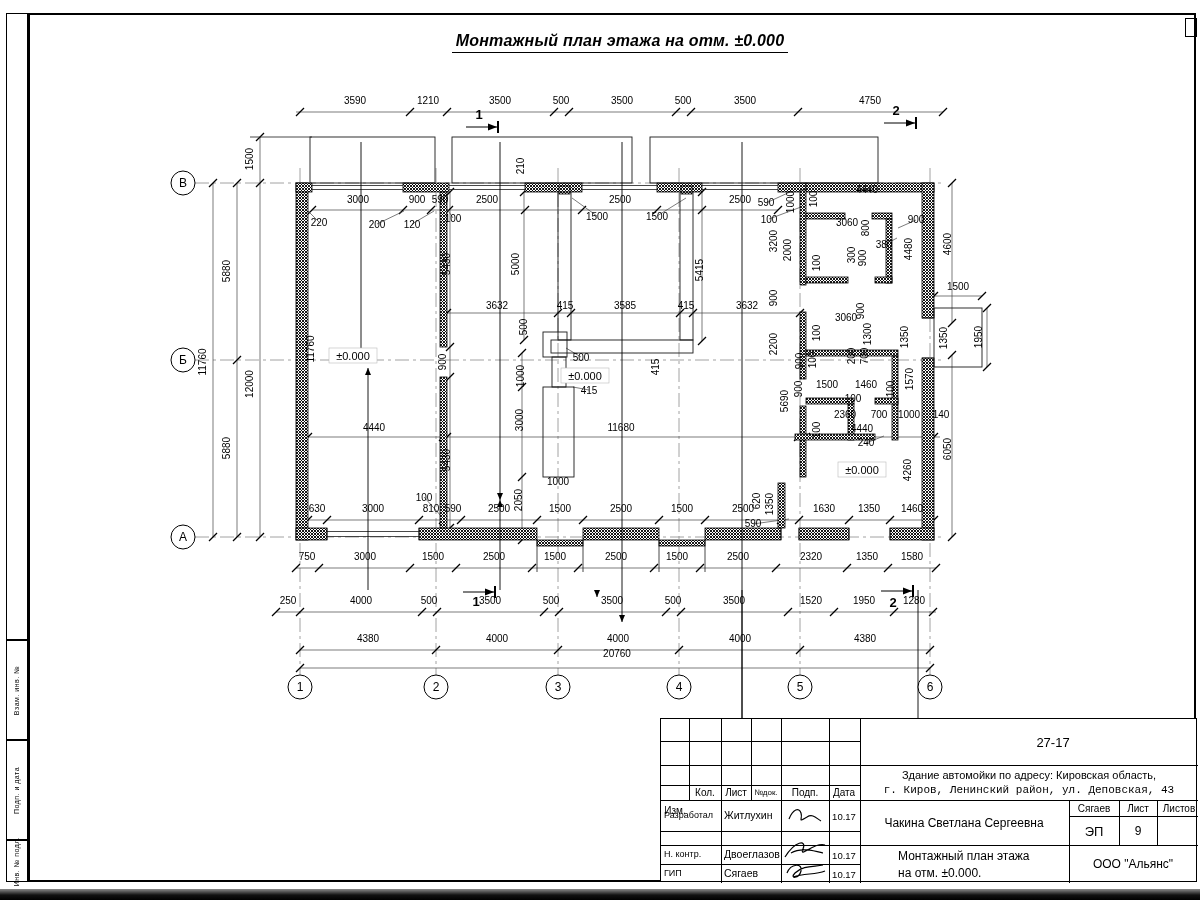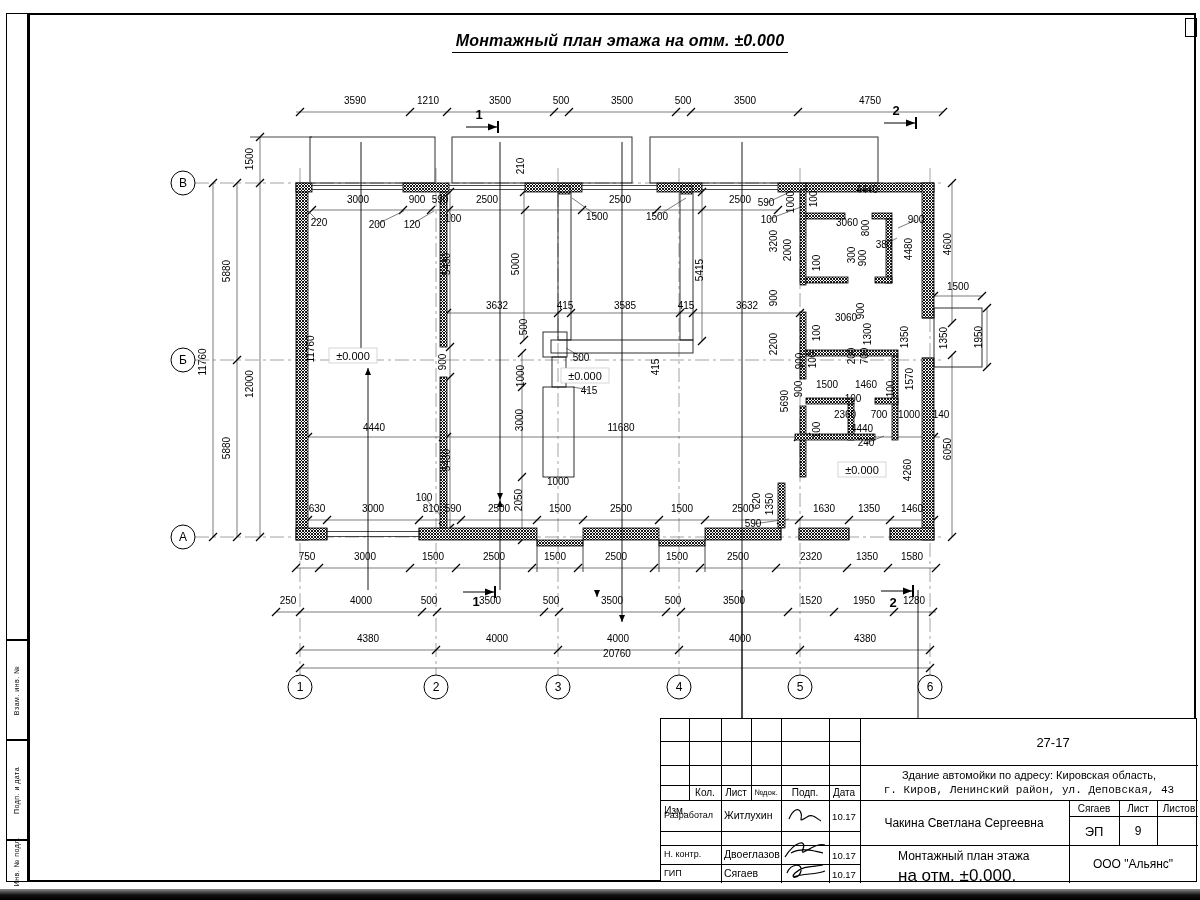--- a/index.html
+++ b/index.html
@@ -520,18 +520,18 @@
     <div class="cellt ctr" style="left:368px;top:56px;font-size:11px;">Здание автомойки по адресу: Кировская область,</div>
     <div class="cellt ctr" style="left:368px;top:71px;font-size:11px;font-family:Liberation Mono, monospace;">г. Киров, Ленинский район, ул. Деповская, 43</div>
     <div class="cellt ctr" style="left:303px;top:104px;font-size:12px;">Чакина Светлана Сергеевна</div>
     <div class="cellt ctr" style="left:433px;top:89px;">Сягаев</div>
     <div class="cellt ctr" style="left:477px;top:89px;">Лист</div>
     <div class="cellt ctr" style="left:518px;top:89px;">Листов</div>
     <div class="cellt ctr" style="left:433px;top:112px;font-size:13px;">ЭП</div>
     <div class="cellt ctr" style="left:477px;top:112px;font-size:12px;">9</div>
     <div class="cellt ctr" style="left:518px;top:112px;font-size:12px;"></div>
     <div class="cellt" style="left:237px;top:130px;font-size:12px;">Монтажный план этажа</div>
-    <div class="cellt" style="left:237px;top:147px;font-size:17px;">на отм. ±0.000.</div>
+    <div class="cellt" style="left:237px;top:147px;font-size:12px;">на отм. ±0.000.</div>
     <div class="cellt ctr" style="left:472px;top:145px;font-size:12px;">ООО "Альянс"</div>
   </div>
 
   <div id="bottom-band"></div>
 </div>
 
 </body></html>

